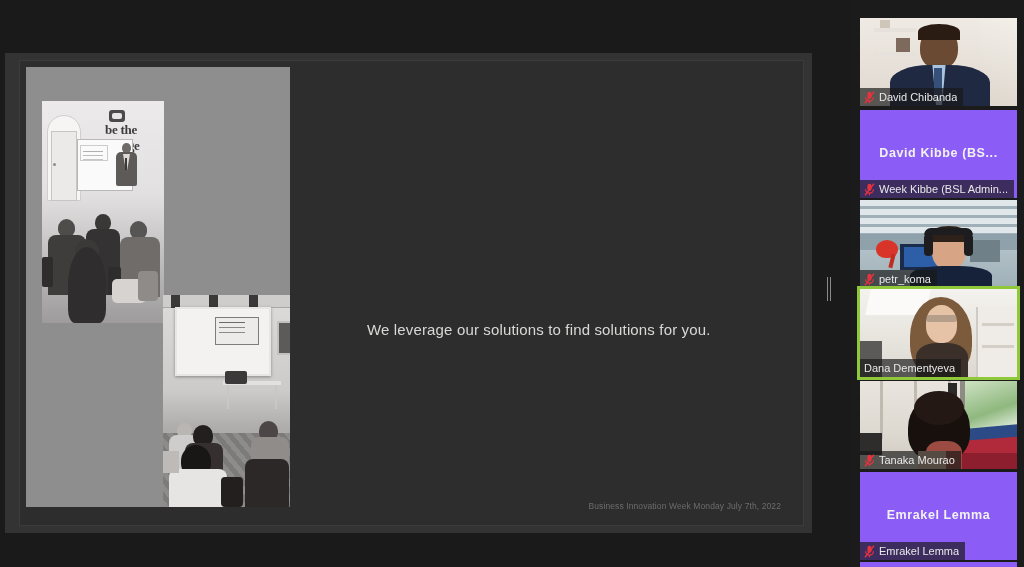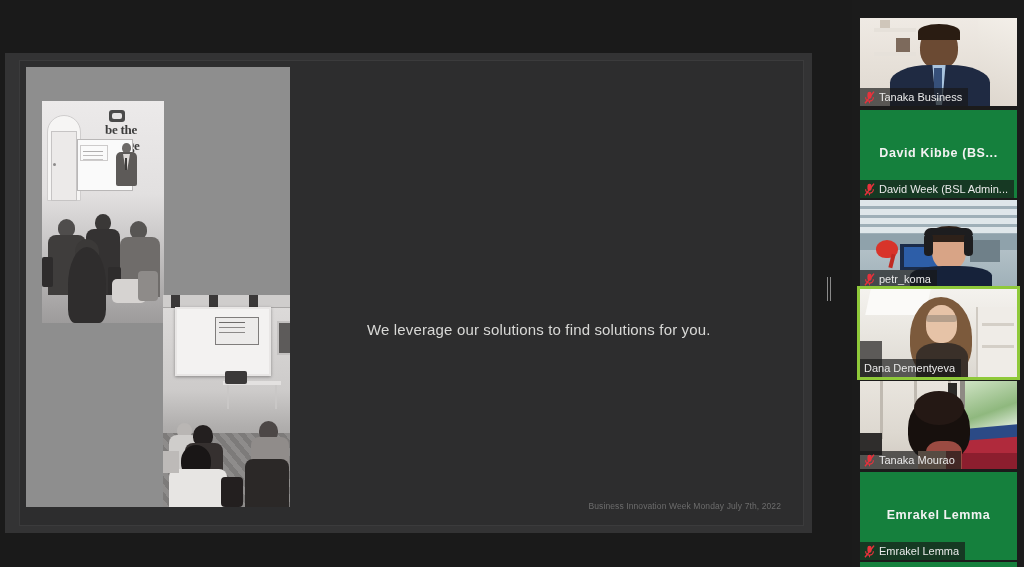--- a/index.html
+++ b/index.html
@@ -111,21 +111,21 @@
   .strip {
     position: absolute; left: 852px; top: 0; width: 172px; height: 567px;
     background: #1b1b1b; overflow: hidden;
   }
   .tile {
     position: absolute; left: 8px; width: 157px; height: 88px;
     background: #000; overflow: hidden;
   }
   .tile.active { outline: 3px solid #8fc93a; outline-offset: 0px; }
   .tile .vid { position: absolute; inset: 0; }
-  .tile.novideo { background: #15803d; }
+  .tile.novideo { background: #8b5cf6; }
   .initials-name {
     position: absolute; left: 0; right: 0; top: 50%; transform: translateY(-60%);
     text-align: center; color: #f2f2f2; font-size: 12.5px; font-weight: bold;
     letter-spacing: 0.6px; white-space: nowrap; overflow: hidden;
   }
   .namebar {
     position: absolute; left: 0; bottom: 0; height: 18px;
     display: flex; align-items: center; gap: 4px;
     padding: 0 6px 0 4px; background: rgba(24,24,24,0.68);
     max-width: 100%;
@@ -252,36 +252,36 @@
       </div>
       <div class="namebar">
         <span class="mic-muted">
           <svg width="11" height="13" viewBox="0 0 11 13">
               <rect x="3.4" y="0.8" width="4.2" height="7" rx="2.1" fill="#e8323c"></rect>
               <path d="M1.6 6.2a3.9 3.9 0 0 0 7.8 0" stroke="#e8323c" stroke-width="1.2" fill="none"></path>
               <rect x="5" y="10" width="1" height="2.3" fill="#e8323c"></rect>
               <line x1="1" y1="12.2" x2="10" y2="0.6" stroke="#e8323c" stroke-width="1.4"></line>
             </svg>
         </span>
-        <span class="nm">Tanaka Business</span>
+        <span class="nm">David Chibanda</span>
       </div>
     </div>
 
     <div class="tile novideo" style="top:110px;">
       <div class="initials-name">David  Kibbe  (BS...</div>
       <div class="namebar">
         <span class="mic-muted">
           <svg width="11" height="13" viewBox="0 0 11 13">
               <rect x="3.4" y="0.8" width="4.2" height="7" rx="2.1" fill="#e8323c"></rect>
               <path d="M1.6 6.2a3.9 3.9 0 0 0 7.8 0" stroke="#e8323c" stroke-width="1.2" fill="none"></path>
               <rect x="5" y="10" width="1" height="2.3" fill="#e8323c"></rect>
               <line x1="1" y1="12.2" x2="10" y2="0.6" stroke="#e8323c" stroke-width="1.4"></line>
             </svg>
         </span>
-        <span class="nm">David Week (BSL Admin...</span>
+        <span class="nm">Week Kibbe (BSL Admin...</span>
       </div>
     </div>
 
     <div class="tile" style="top:200px;">
       <div class="vid sc">
         <div style="position:absolute;inset:0;background:linear-gradient(180deg,#cfd9dd 0%,#b9c6cc 40%,#9fb0b8 100%);"></div>
         <div style="position:absolute;left:0;top:0;width:157px;height:34px;background:repeating-linear-gradient(180deg,#dfe7ea 0 6px,#9fb0b8 6px 9px);"></div>
         <div style="position:absolute;left:0;top:34px;width:157px;height:16px;background:#8fa2ab;"></div>
         <div style="position:absolute;left:16px;top:40px;width:22px;height:18px;background:#d8342a;border-radius:50% 50% 45% 45%;"></div>
         <div style="position:absolute;left:30px;top:54px;width:4px;height:14px;background:#c02b22;transform:rotate(14deg);"></div>

